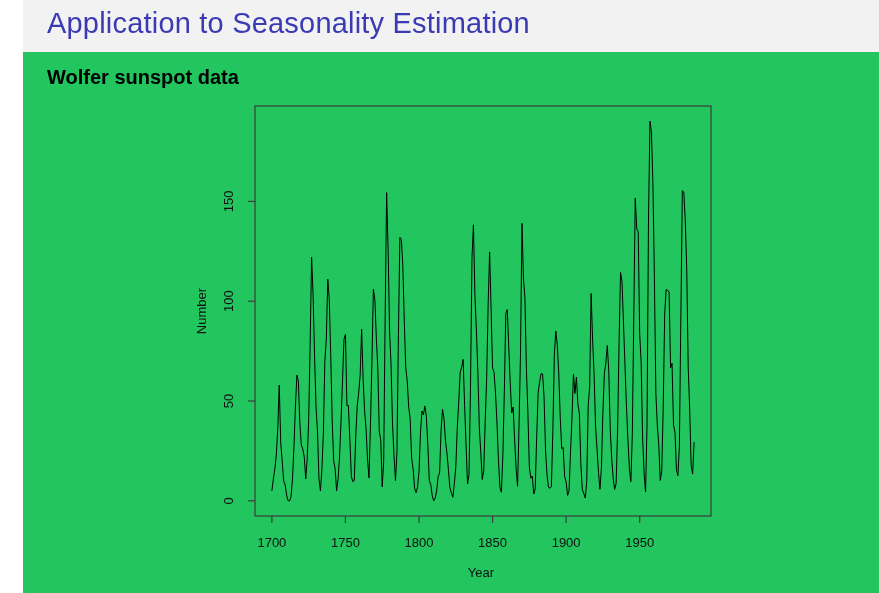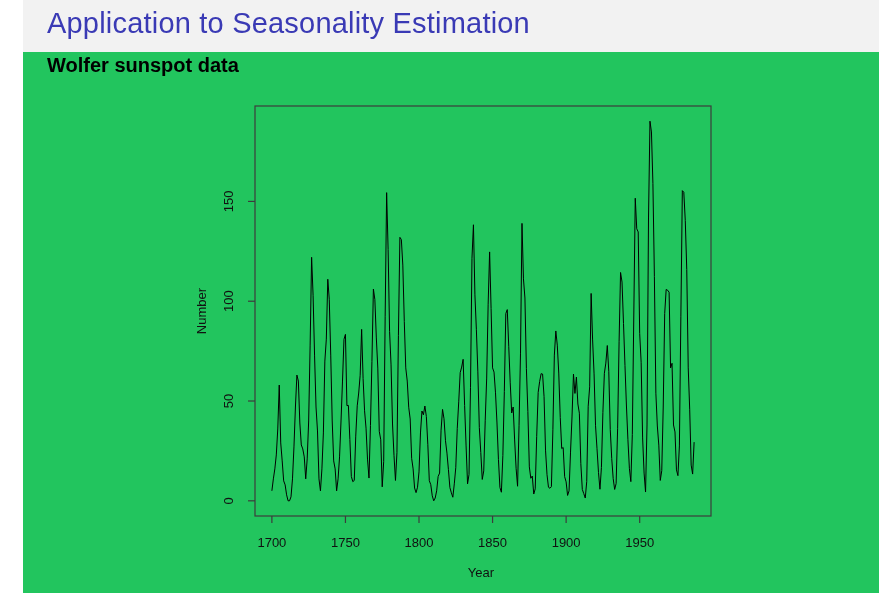--- a/index.html
+++ b/index.html
@@ -1,21 +1,21 @@
 <!DOCTYPE html>
 <html><head>
 <meta charset="utf-8">
 <style>
   html,body{margin:0;padding:0;background:#ffffff;}
   #page{position:relative;width:879px;height:593px;background:#22c55e;overflow:hidden;
         font-family:"Liberation Sans", sans-serif;margin-left:23px;}
   #titlebar{position:absolute;left:0;top:0;width:879px;height:52px;background:#f2f2f2;}
   #frametitle{position:absolute;left:24px;top:7px;font-size:29px;font-weight:400;
               color:#3a3ab5;letter-spacing:0.2px;white-space:nowrap;}
-  #subtitle{position:absolute;left:24px;top:54px;font-size:20px;font-weight:700;color:#000000;
+  #subtitle{position:absolute;left:24px;top:66px;font-size:20px;font-weight:700;color:#000000;
             white-space:nowrap;}
   #chart-svg{position:absolute;left:0;top:0;width:879px;height:593px;}
   .axis-text{font-family:"Liberation Sans", sans-serif;font-size:13px;fill:#111111;}
 </style>
 </head>
 <body>
 
 <div id="page">
 
   <div id="titlebar" style="background: rgb(242, 242, 242);">

